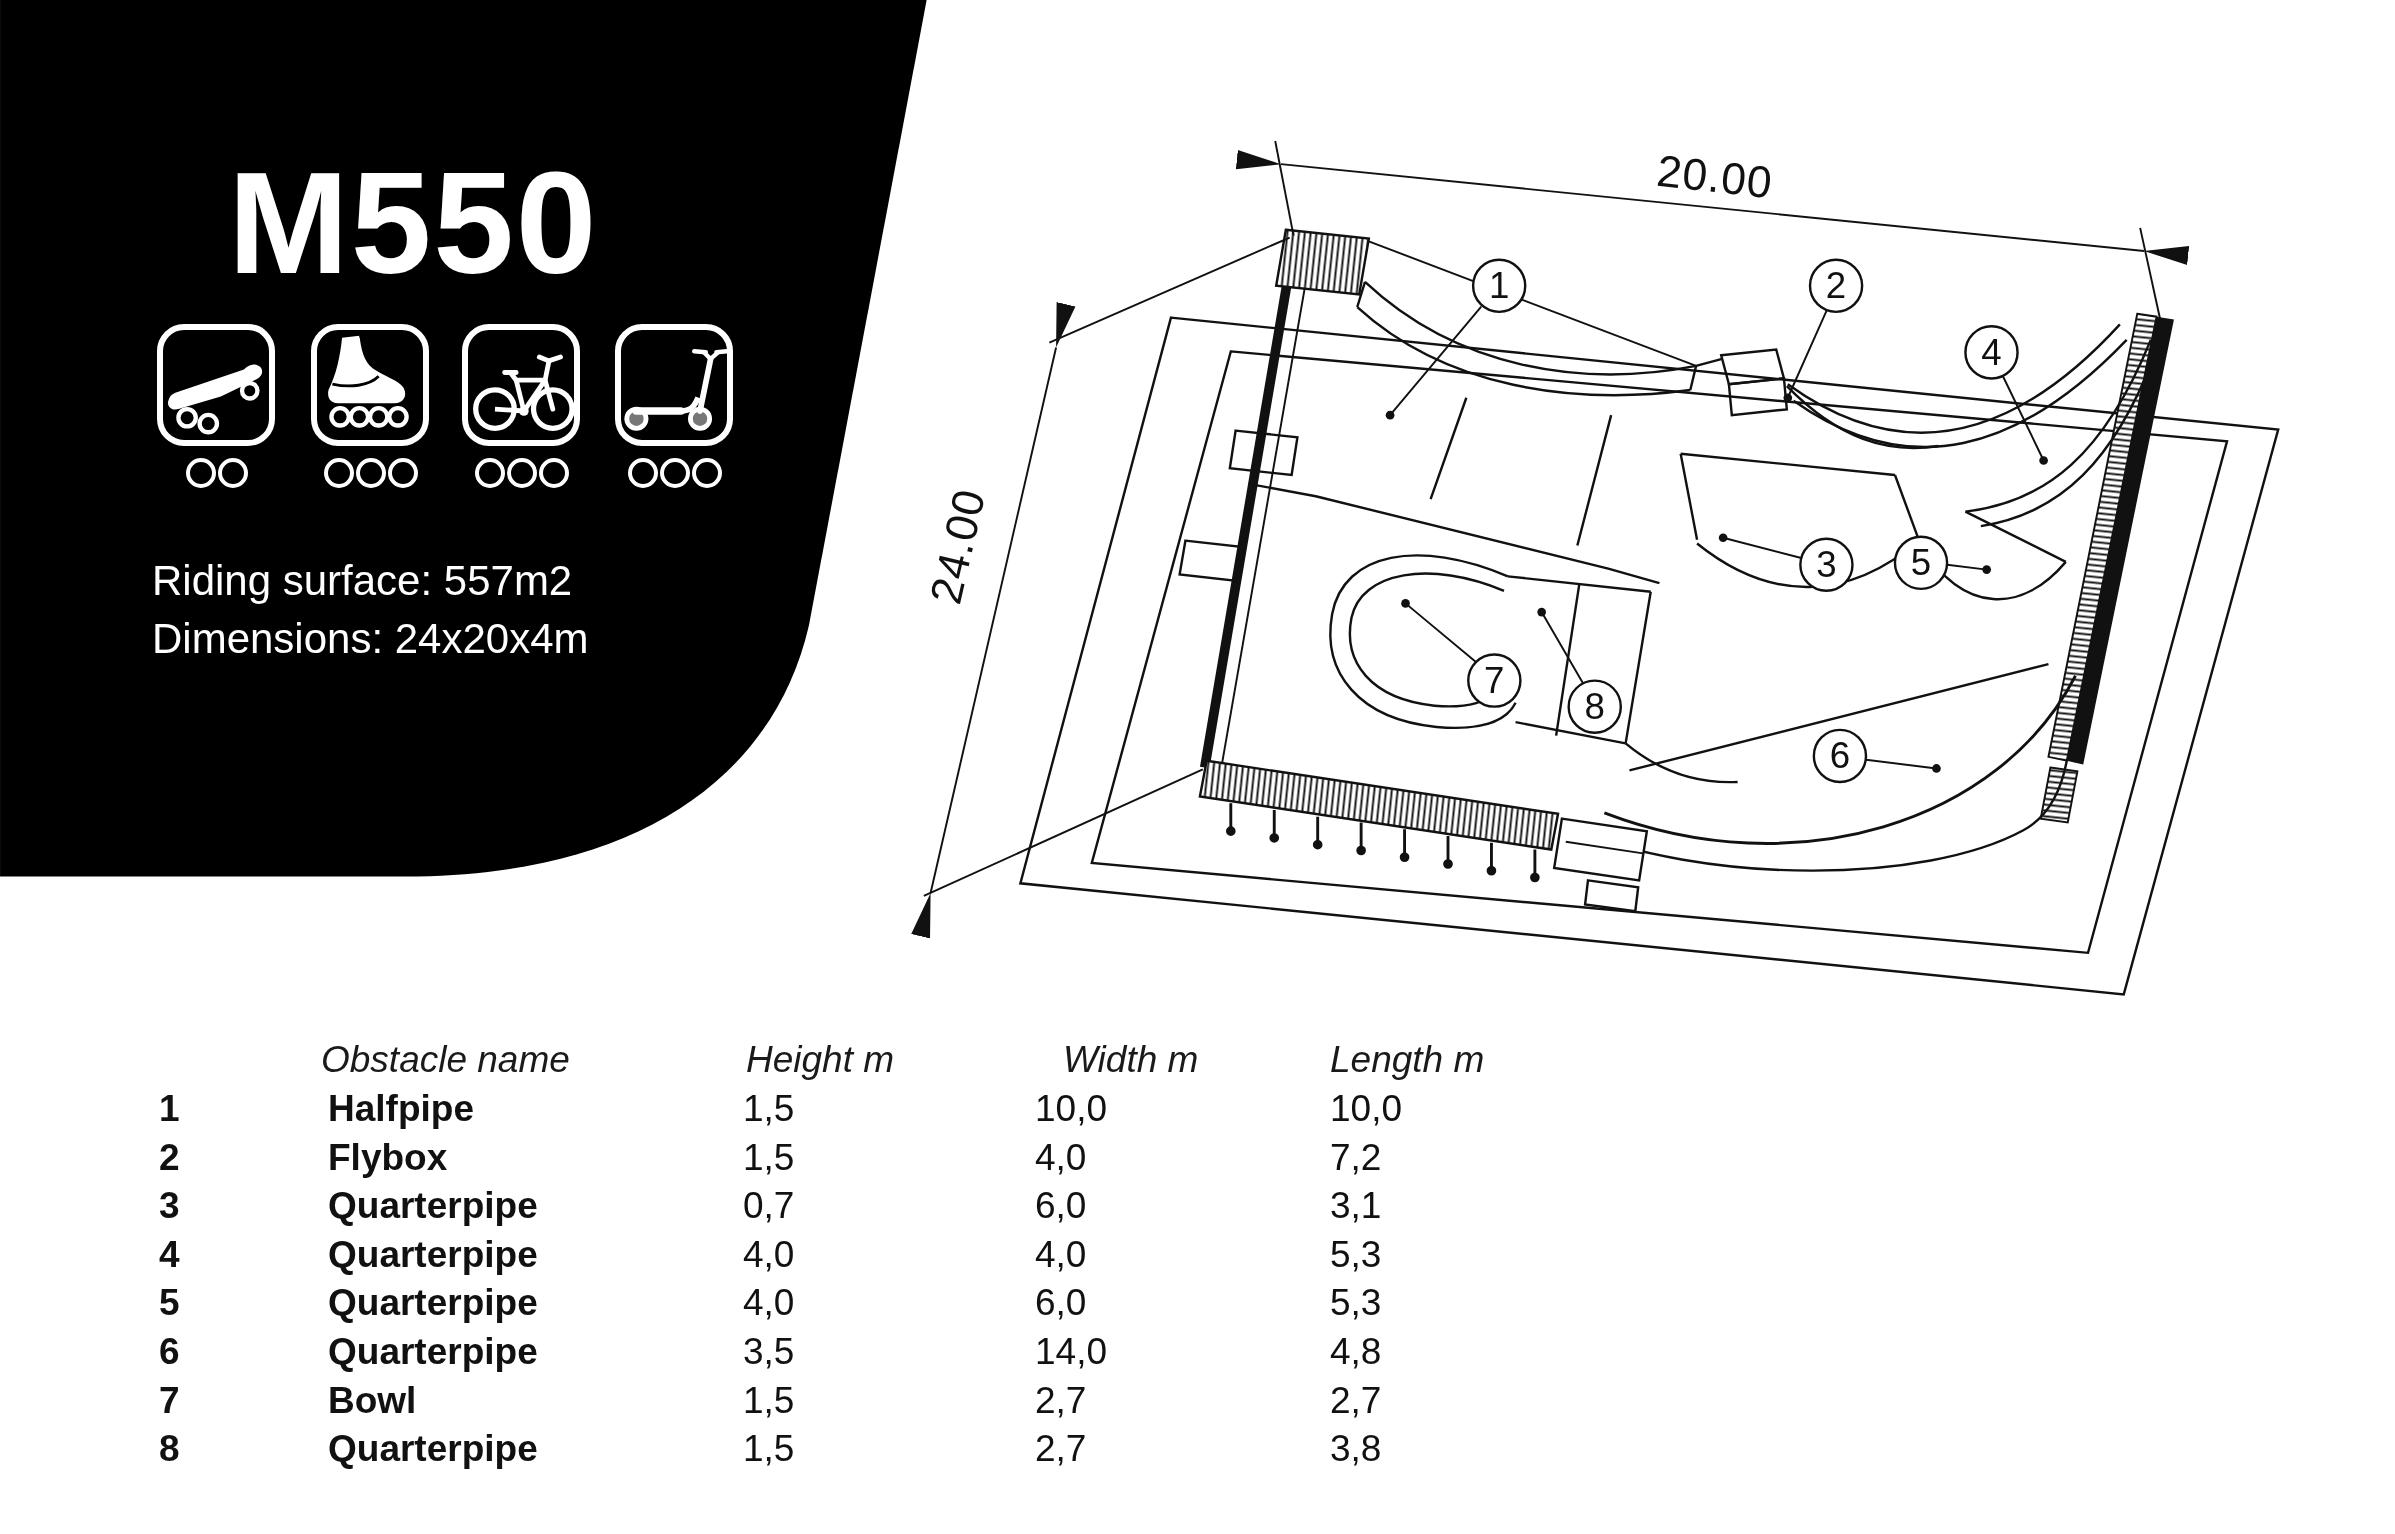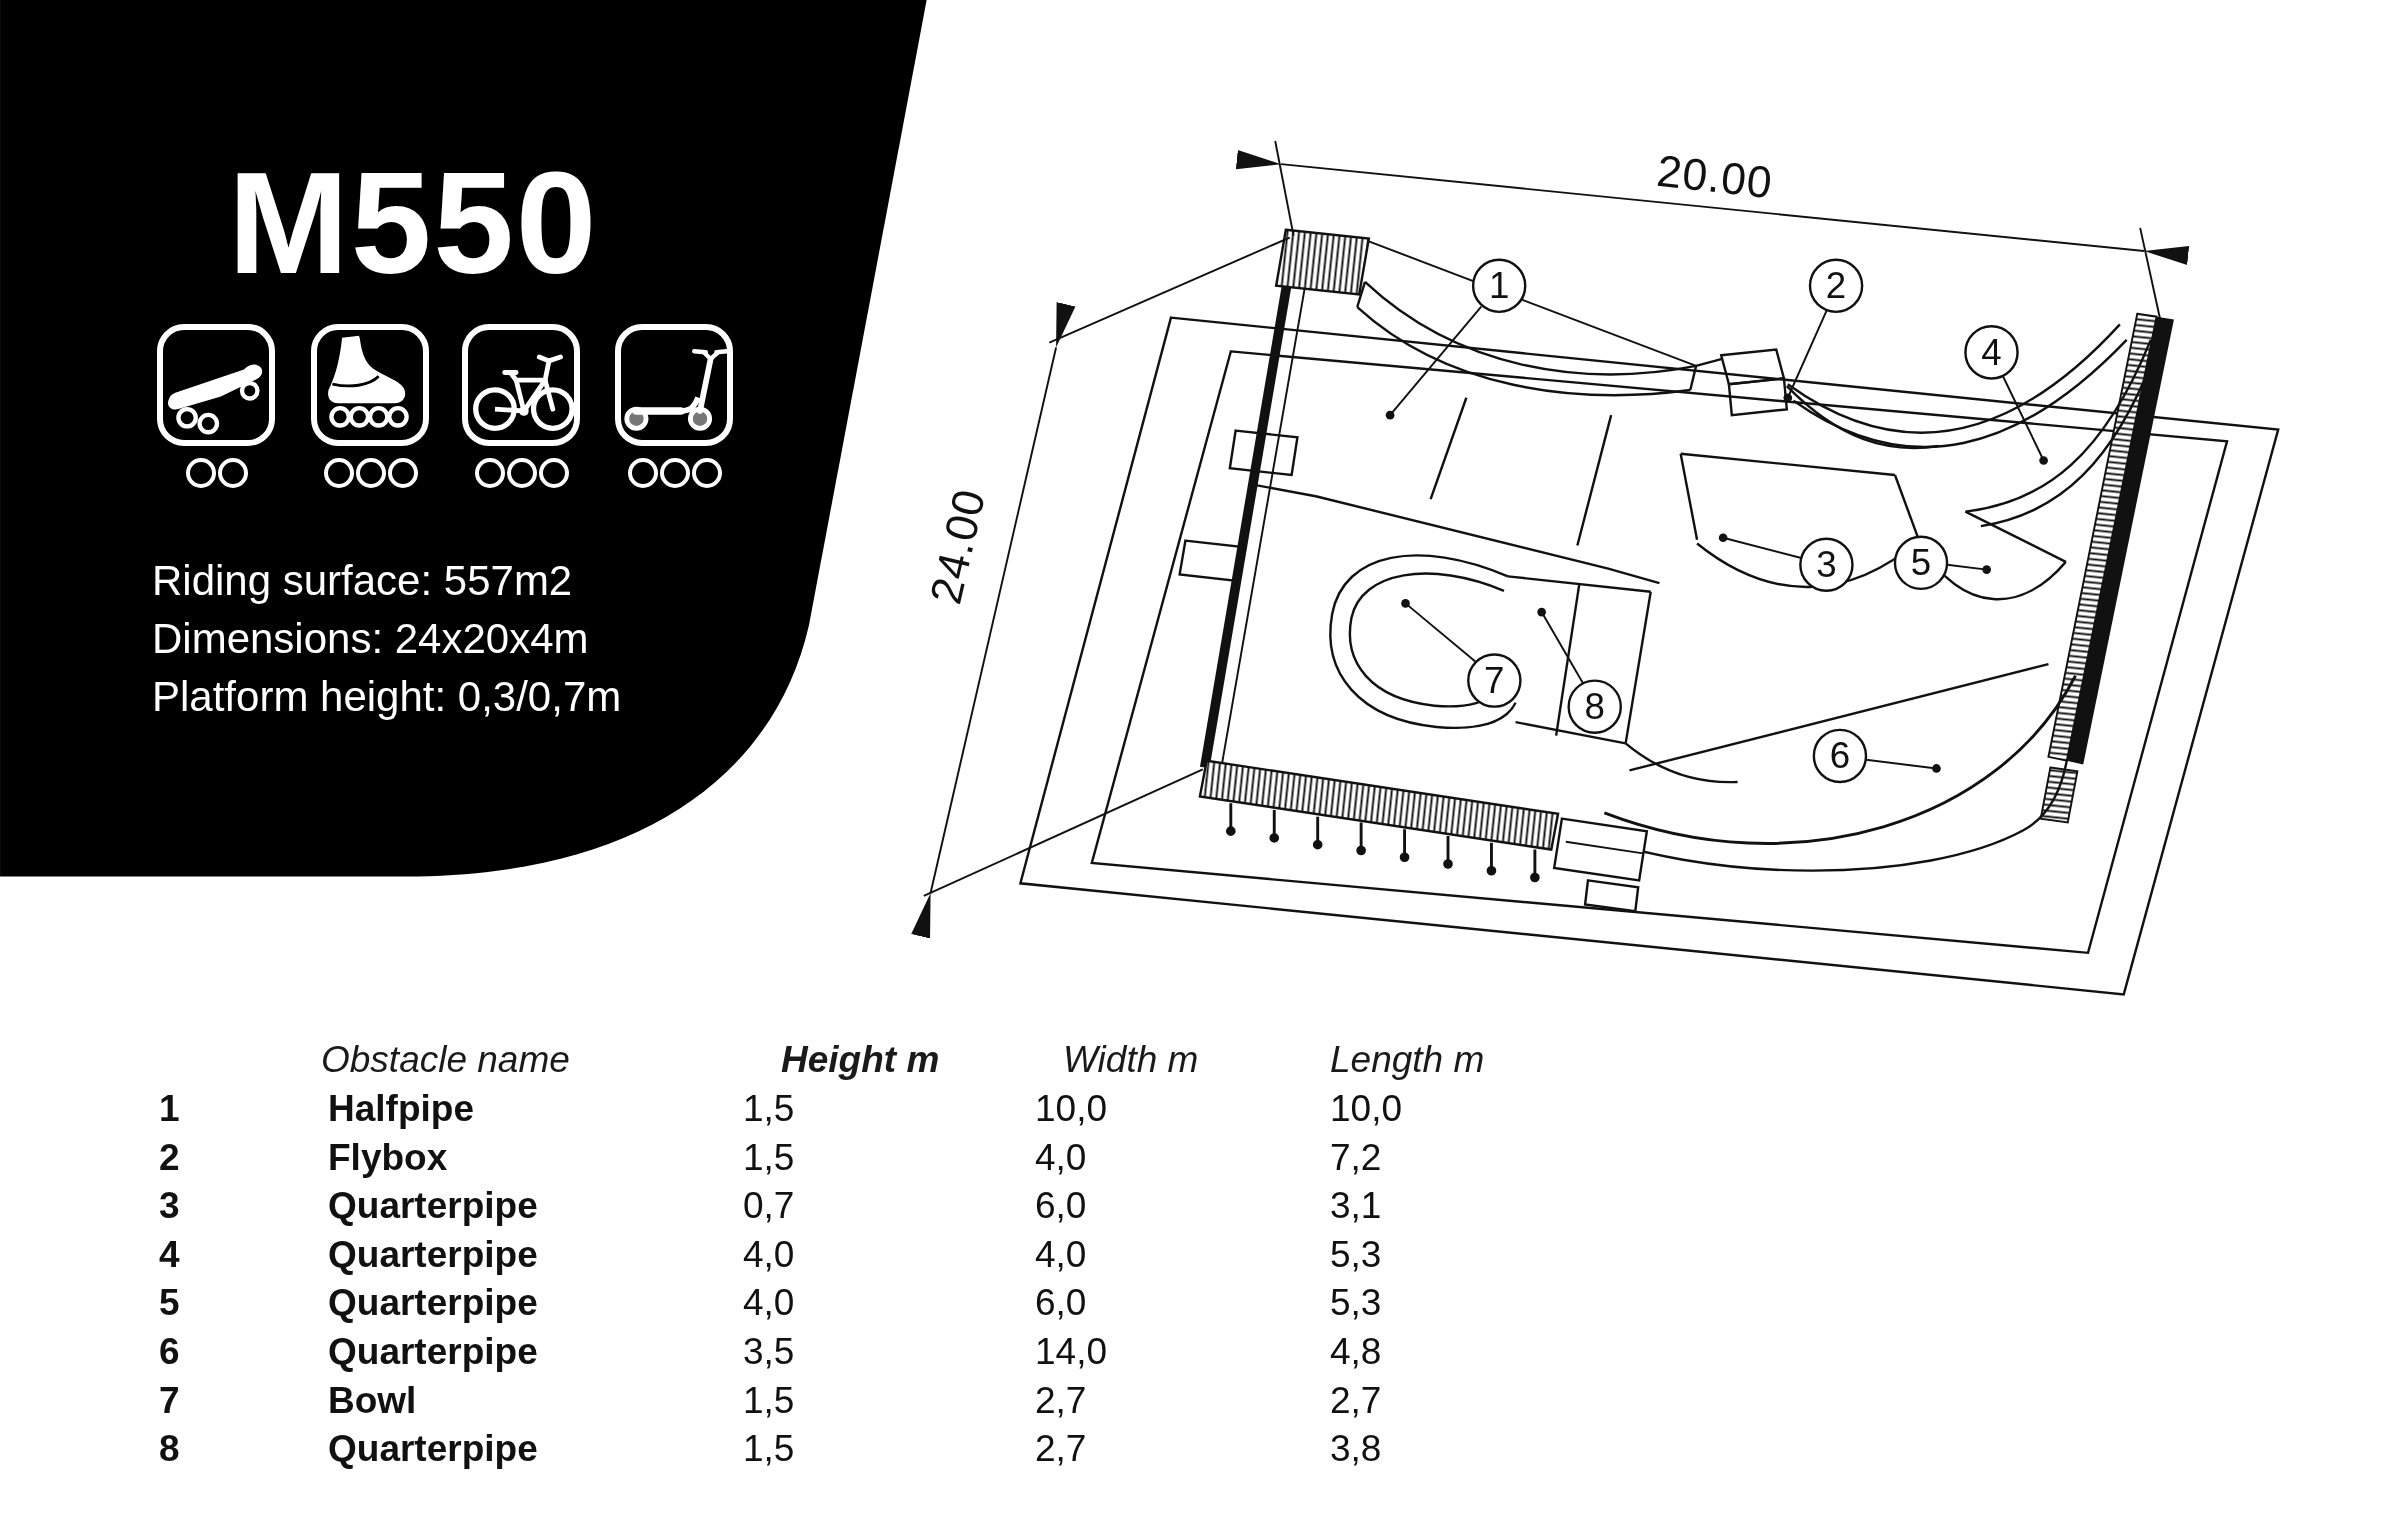--- a/index.html
+++ b/index.html
@@ -25,21 +25,21 @@
   
   .obstacle-table{position:absolute;left:0;top:0;width:1448px;}
   .thead span,.trow span{position:absolute;white-space:nowrap;}
   .thead{position:absolute;top:1039px;height:48px;font-style:italic;font-weight:400;font-size:37px;color:#1a1a1a;}
   .trow{position:absolute;height:48px;font-size:37px;color:#111;}
   .c-no{left:159px;font-weight:700;}
   .c-name{left:307px;font-weight:700;margin-left:21px;}
   .c-h{left:743px;font-weight:400;text-align:center;}
   .c-w{left:1035px;font-weight:400;}
   .c-l{left:1330px;font-weight:400;}
-  .th-name{left:307px;margin-left:14px;} .th-h{left:781px;font-weight:bold;} .th-w{left:1063px;} .th-l{left:1330px;}
+  .th-name{left:307px;margin-left:14px;} .th-h{left:746px;} .th-w{left:1063px;} .th-l{left:1330px;}
 </style>
 </head>
 <body>
 
 <div class="page">
 
   <svg class="panel-svg" width="946" height="888" viewBox="0 0 980 920">
     <path d="M0,0 L960,0 L838,648 C800,812 652,905 432,908 L0,908 Z" fill="#000000"></path>
   </svg>
 
@@ -103,21 +103,20 @@
     </div>
   <div class="wheel-row" style="left:615px;">
       <span class="wheel-dot"></span>
       <span class="wheel-dot"></span>
       <span class="wheel-dot"></span>
     </div>
 
   <div class="specs">
     <div>Riding surface: 557m2</div>
     <div>Dimensions: 24x20x4m</div>
-    <div>Platform height: 0,3/0,7m</div>
   </div>
 
   <svg class="drawing-svg" width="2395" height="1534" viewBox="0 0 2481 1589">
     <defs>
       <pattern id="hatchV" width="6" height="14" patternUnits="userSpaceOnUse" patternTransform="rotate(6)">
         <rect width="6" height="14" fill="#ffffff"></rect>
         <line x1="1.5" y1="0" x2="1.5" y2="14" stroke="#111" stroke-width="2"></line>
       </pattern>
       <pattern id="hatchH" width="6" height="14" patternUnits="userSpaceOnUse" patternTransform="rotate(96)">
         <rect width="6" height="14" fill="#ffffff"></rect>

